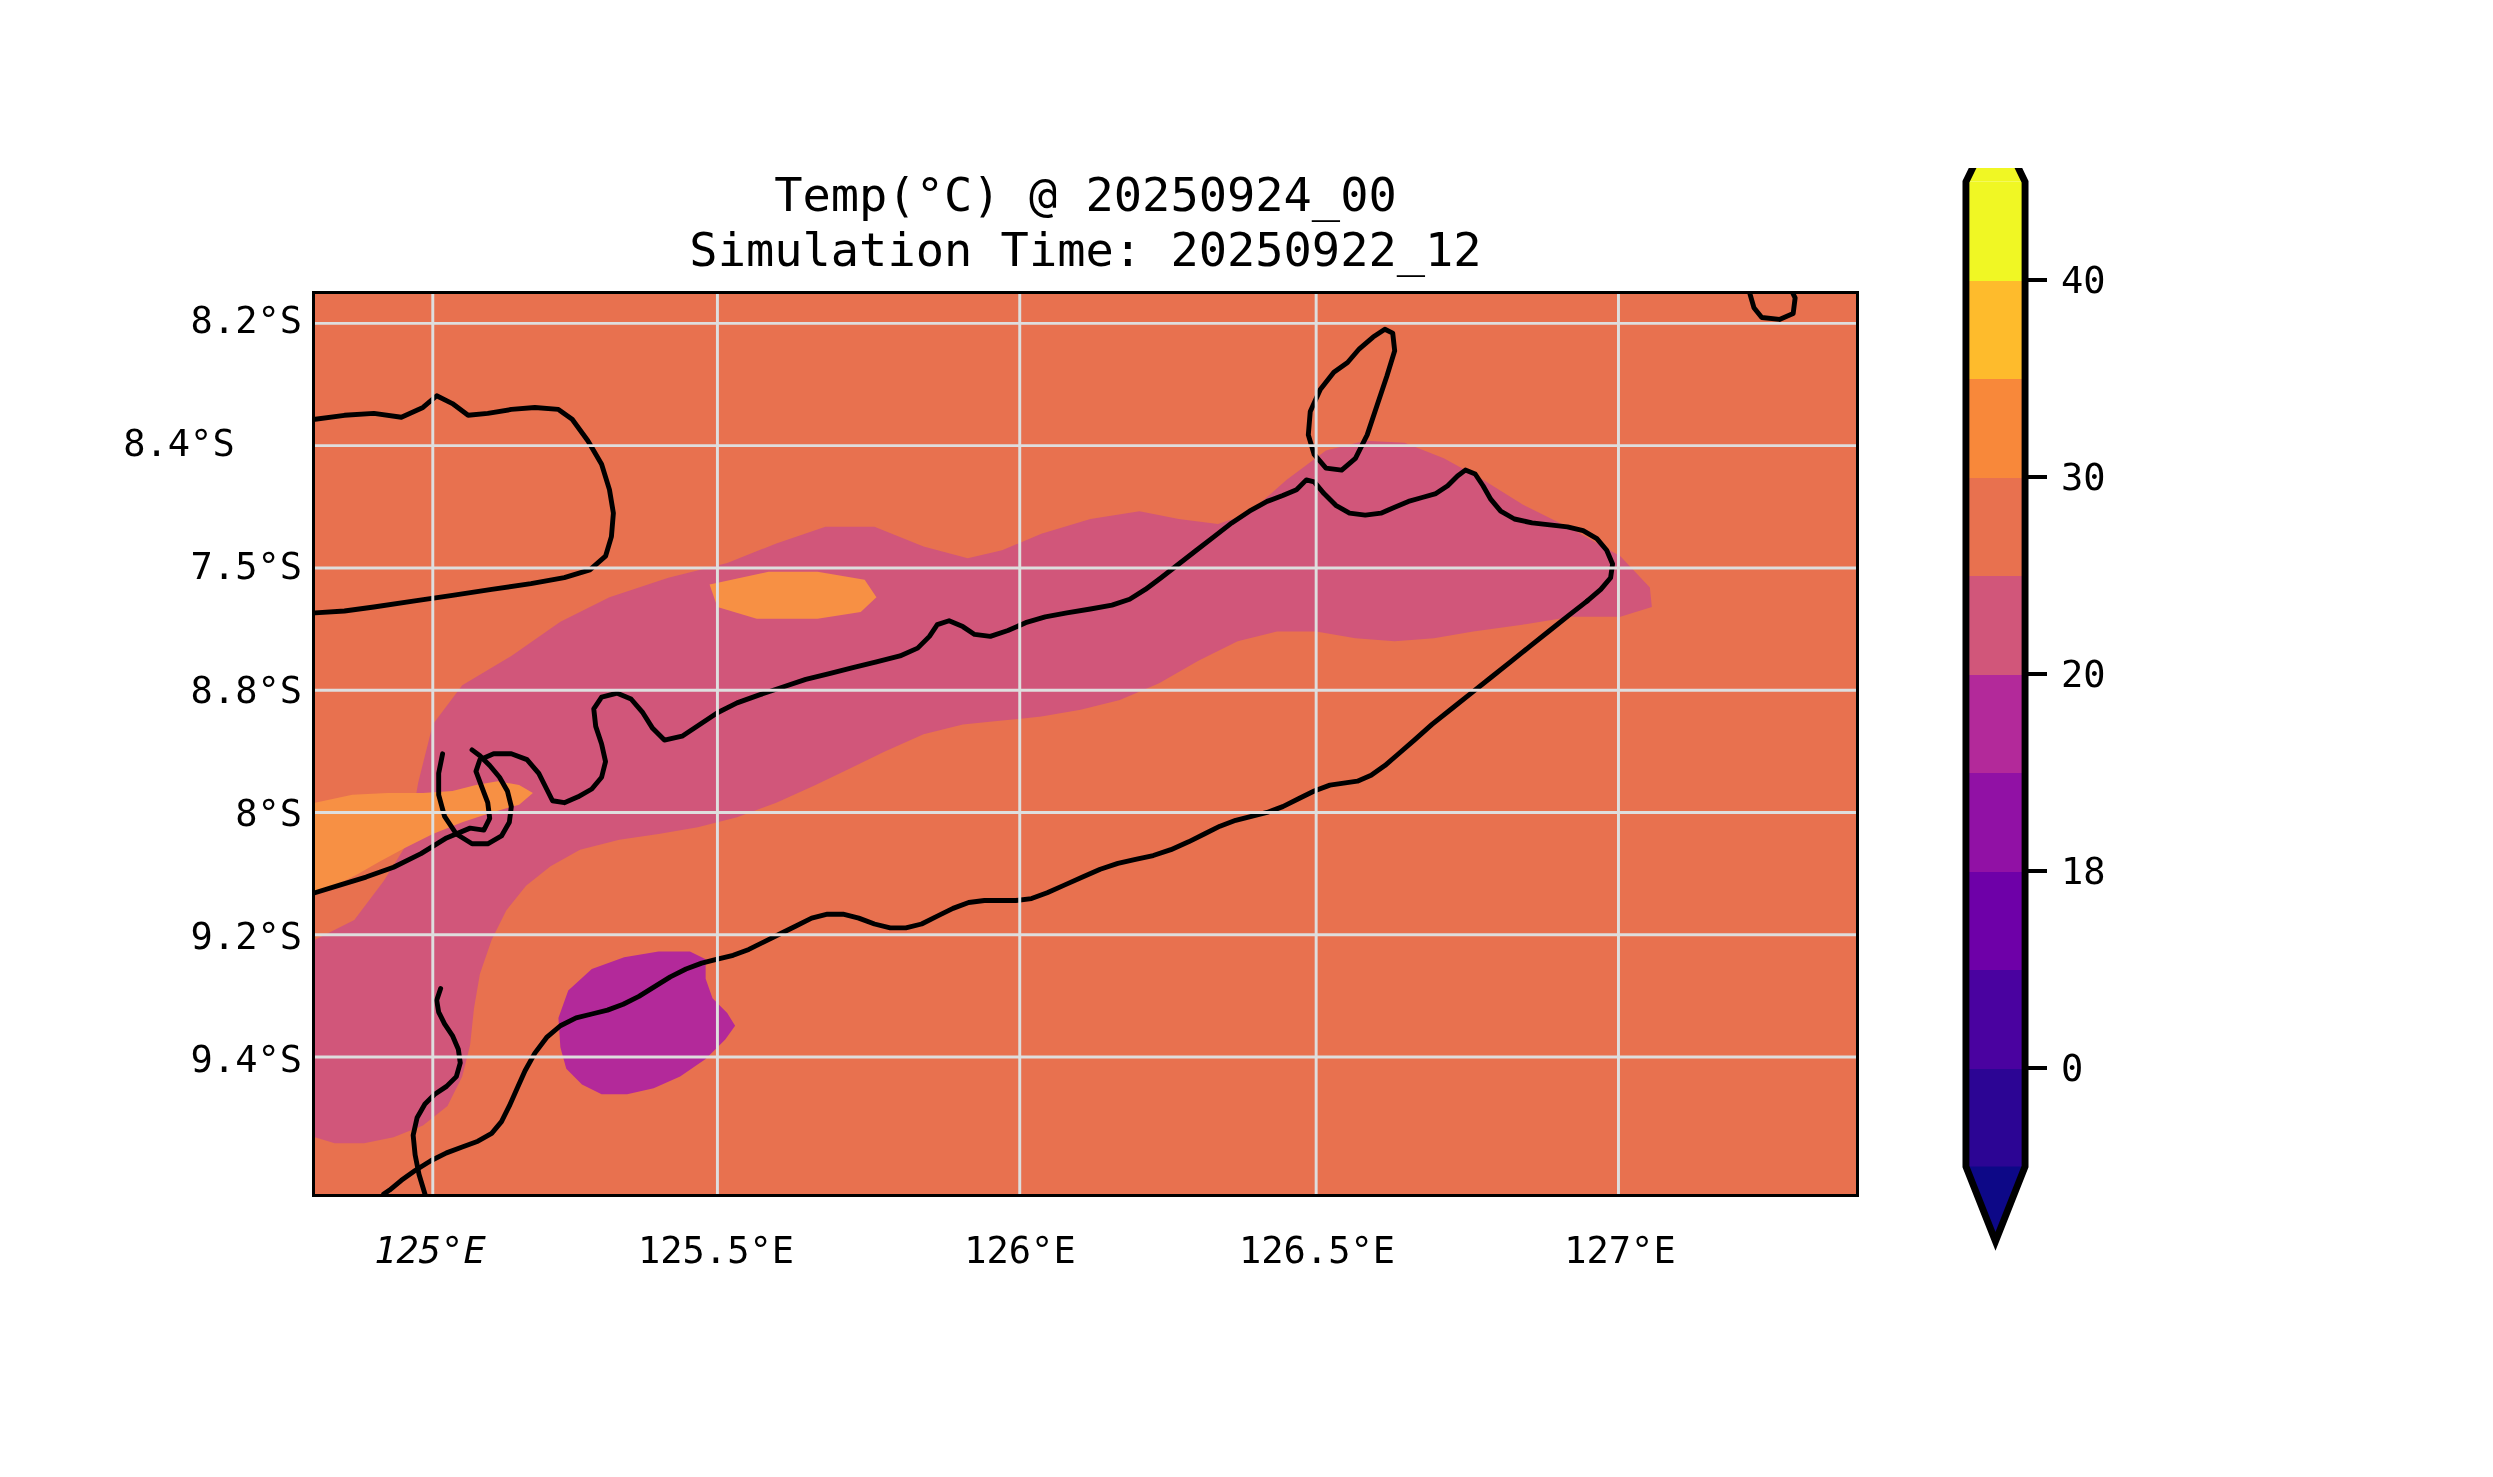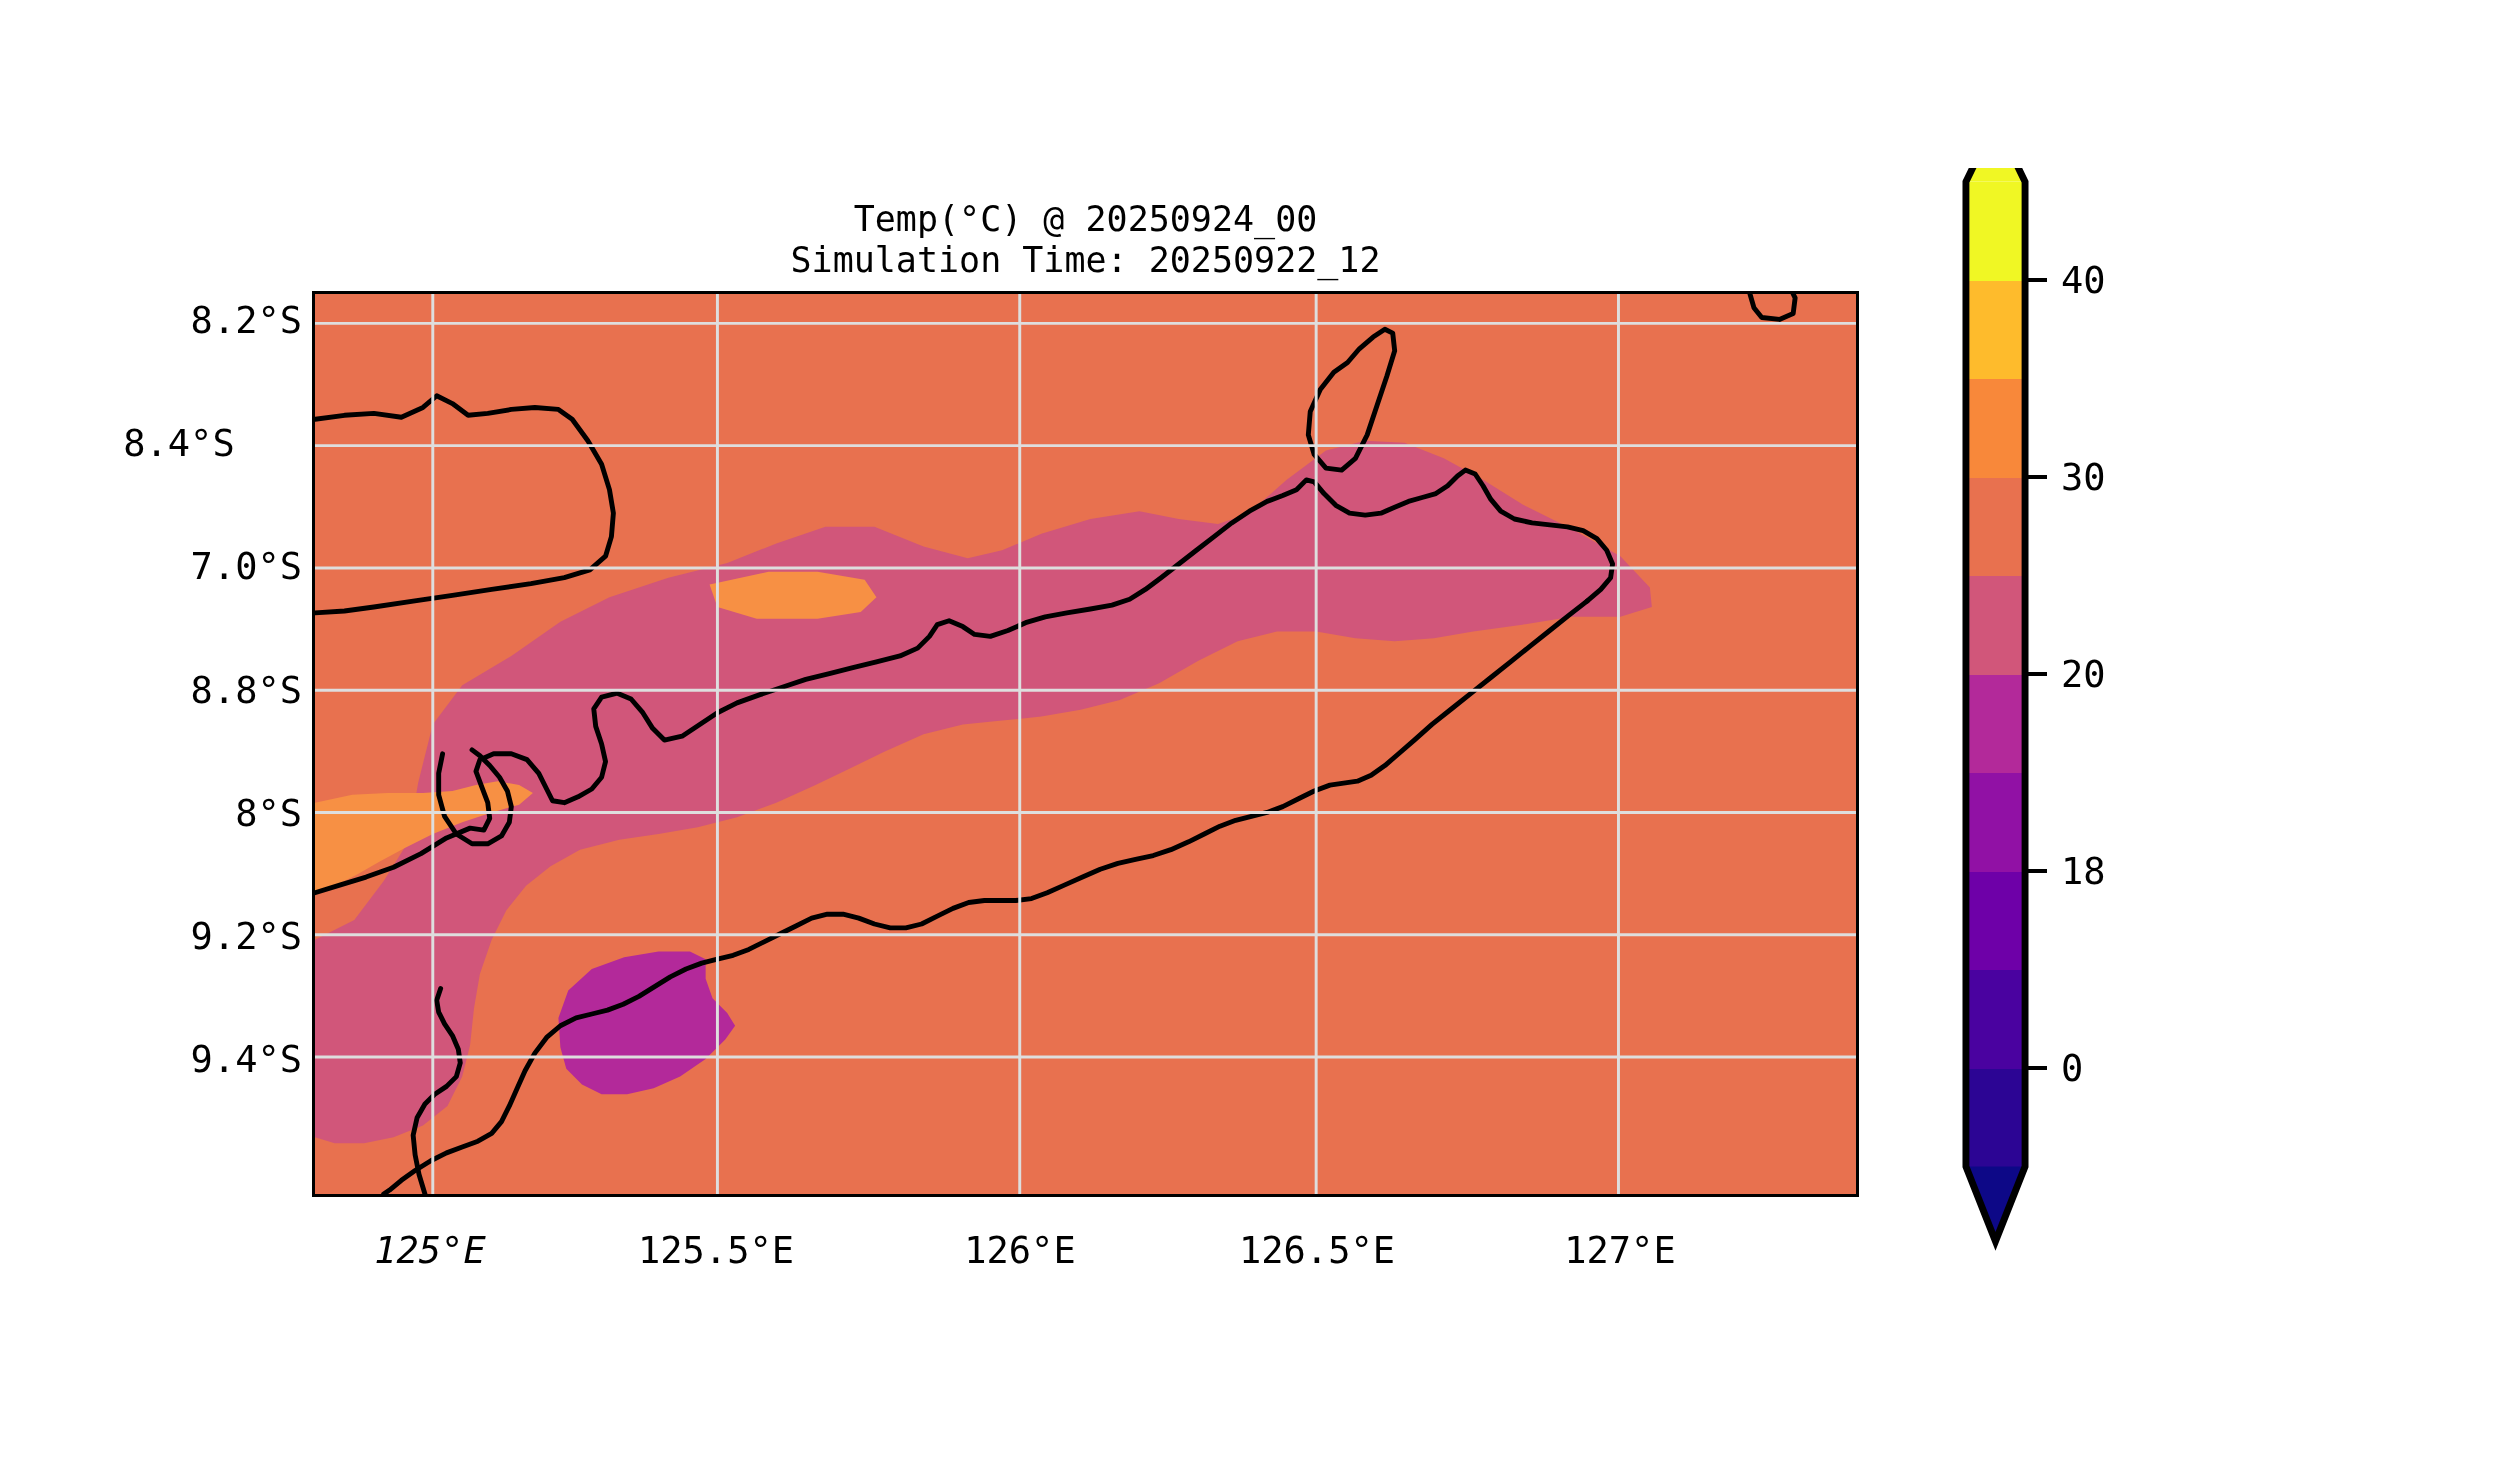--- a/index.html
+++ b/index.html
@@ -4,21 +4,21 @@
 <style>
   html,body{margin:0;padding:0;background:#ffffff;}
   body{width:2493px;height:1478px;position:relative;overflow:hidden;
        font-family:"DejaVu Sans Mono","Liberation Mono",monospace;}
 
   
   #figure{position:absolute;left:0;top:0;width:2493px;height:1478px;background:#fff;}
 
   
   #title-block{position:absolute;left:312px;top:167px;width:1547px;text-align:center;
-               color:#000;font-size:35px;line-height:1.18;letter-spacing:0px;margin-top:32px;}
+               color:#000;font-size:47px;line-height:1.18;letter-spacing:0px;}
   #title-block div{white-space:pre;}
 
   
   #axes{position:absolute;left:312px;top:291px;width:1547px;height:906px;
         border:3.9px solid #000;box-sizing:border-box;overflow:hidden;background:#e8714f;}
   #plot-inner{position:absolute;left:0;top:0;width:100%;height:100%;}
   #plot-inner svg{position:absolute;left:0;top:0;width:100%;height:100%;display:block;}
   .ylab{position:absolute;color:#000;font-size:37px;white-space:pre;text-align:right;
         width:246px;transform:translateY(-50%);}
   .xlab{position:absolute;color:#000;font-size:37px;white-space:pre;text-align:center;
@@ -38,21 +38,21 @@
 
 <div id="figure">
 
   <div id="title-block">
     <div>Temp(°C) @ 20250924_00</div>
     <div>Simulation Time: 20250922_12</div>
   </div>
 
   <div class="ylab" style="left:56px;top:320px;">8.2°S</div>
   <div class="ylab" style="left:56px;top:443px;text-align:center;">8.4°S</div>
-  <div class="ylab" style="left:56px;top:566px;">7.0°S</div>
+  <div class="ylab" style="left:56px;top:566px;">7.5°S</div>
   <div class="ylab" style="left:56px;top:690px;">8.8°S</div>
   <div class="ylab" style="left:56px;top:813px;">8°S</div>
   <div class="ylab" style="left:56px;top:936px;">9.2°S</div>
   <div class="ylab" style="left:56px;top:1059px;">9.4°S</div>
 
   <div class="xlab" style="left:430px;top:1229px;font-style:italic;">125°E</div>
   <div class="xlab" style="left:716px;top:1229px;">125.5°E</div>
   <div class="xlab" style="left:1020px;top:1229px;">126°E</div>
   <div class="xlab" style="left:1317px;top:1229px;">126.5°E</div>
   <div class="xlab" style="left:1620px;top:1229px;">127°E</div>

